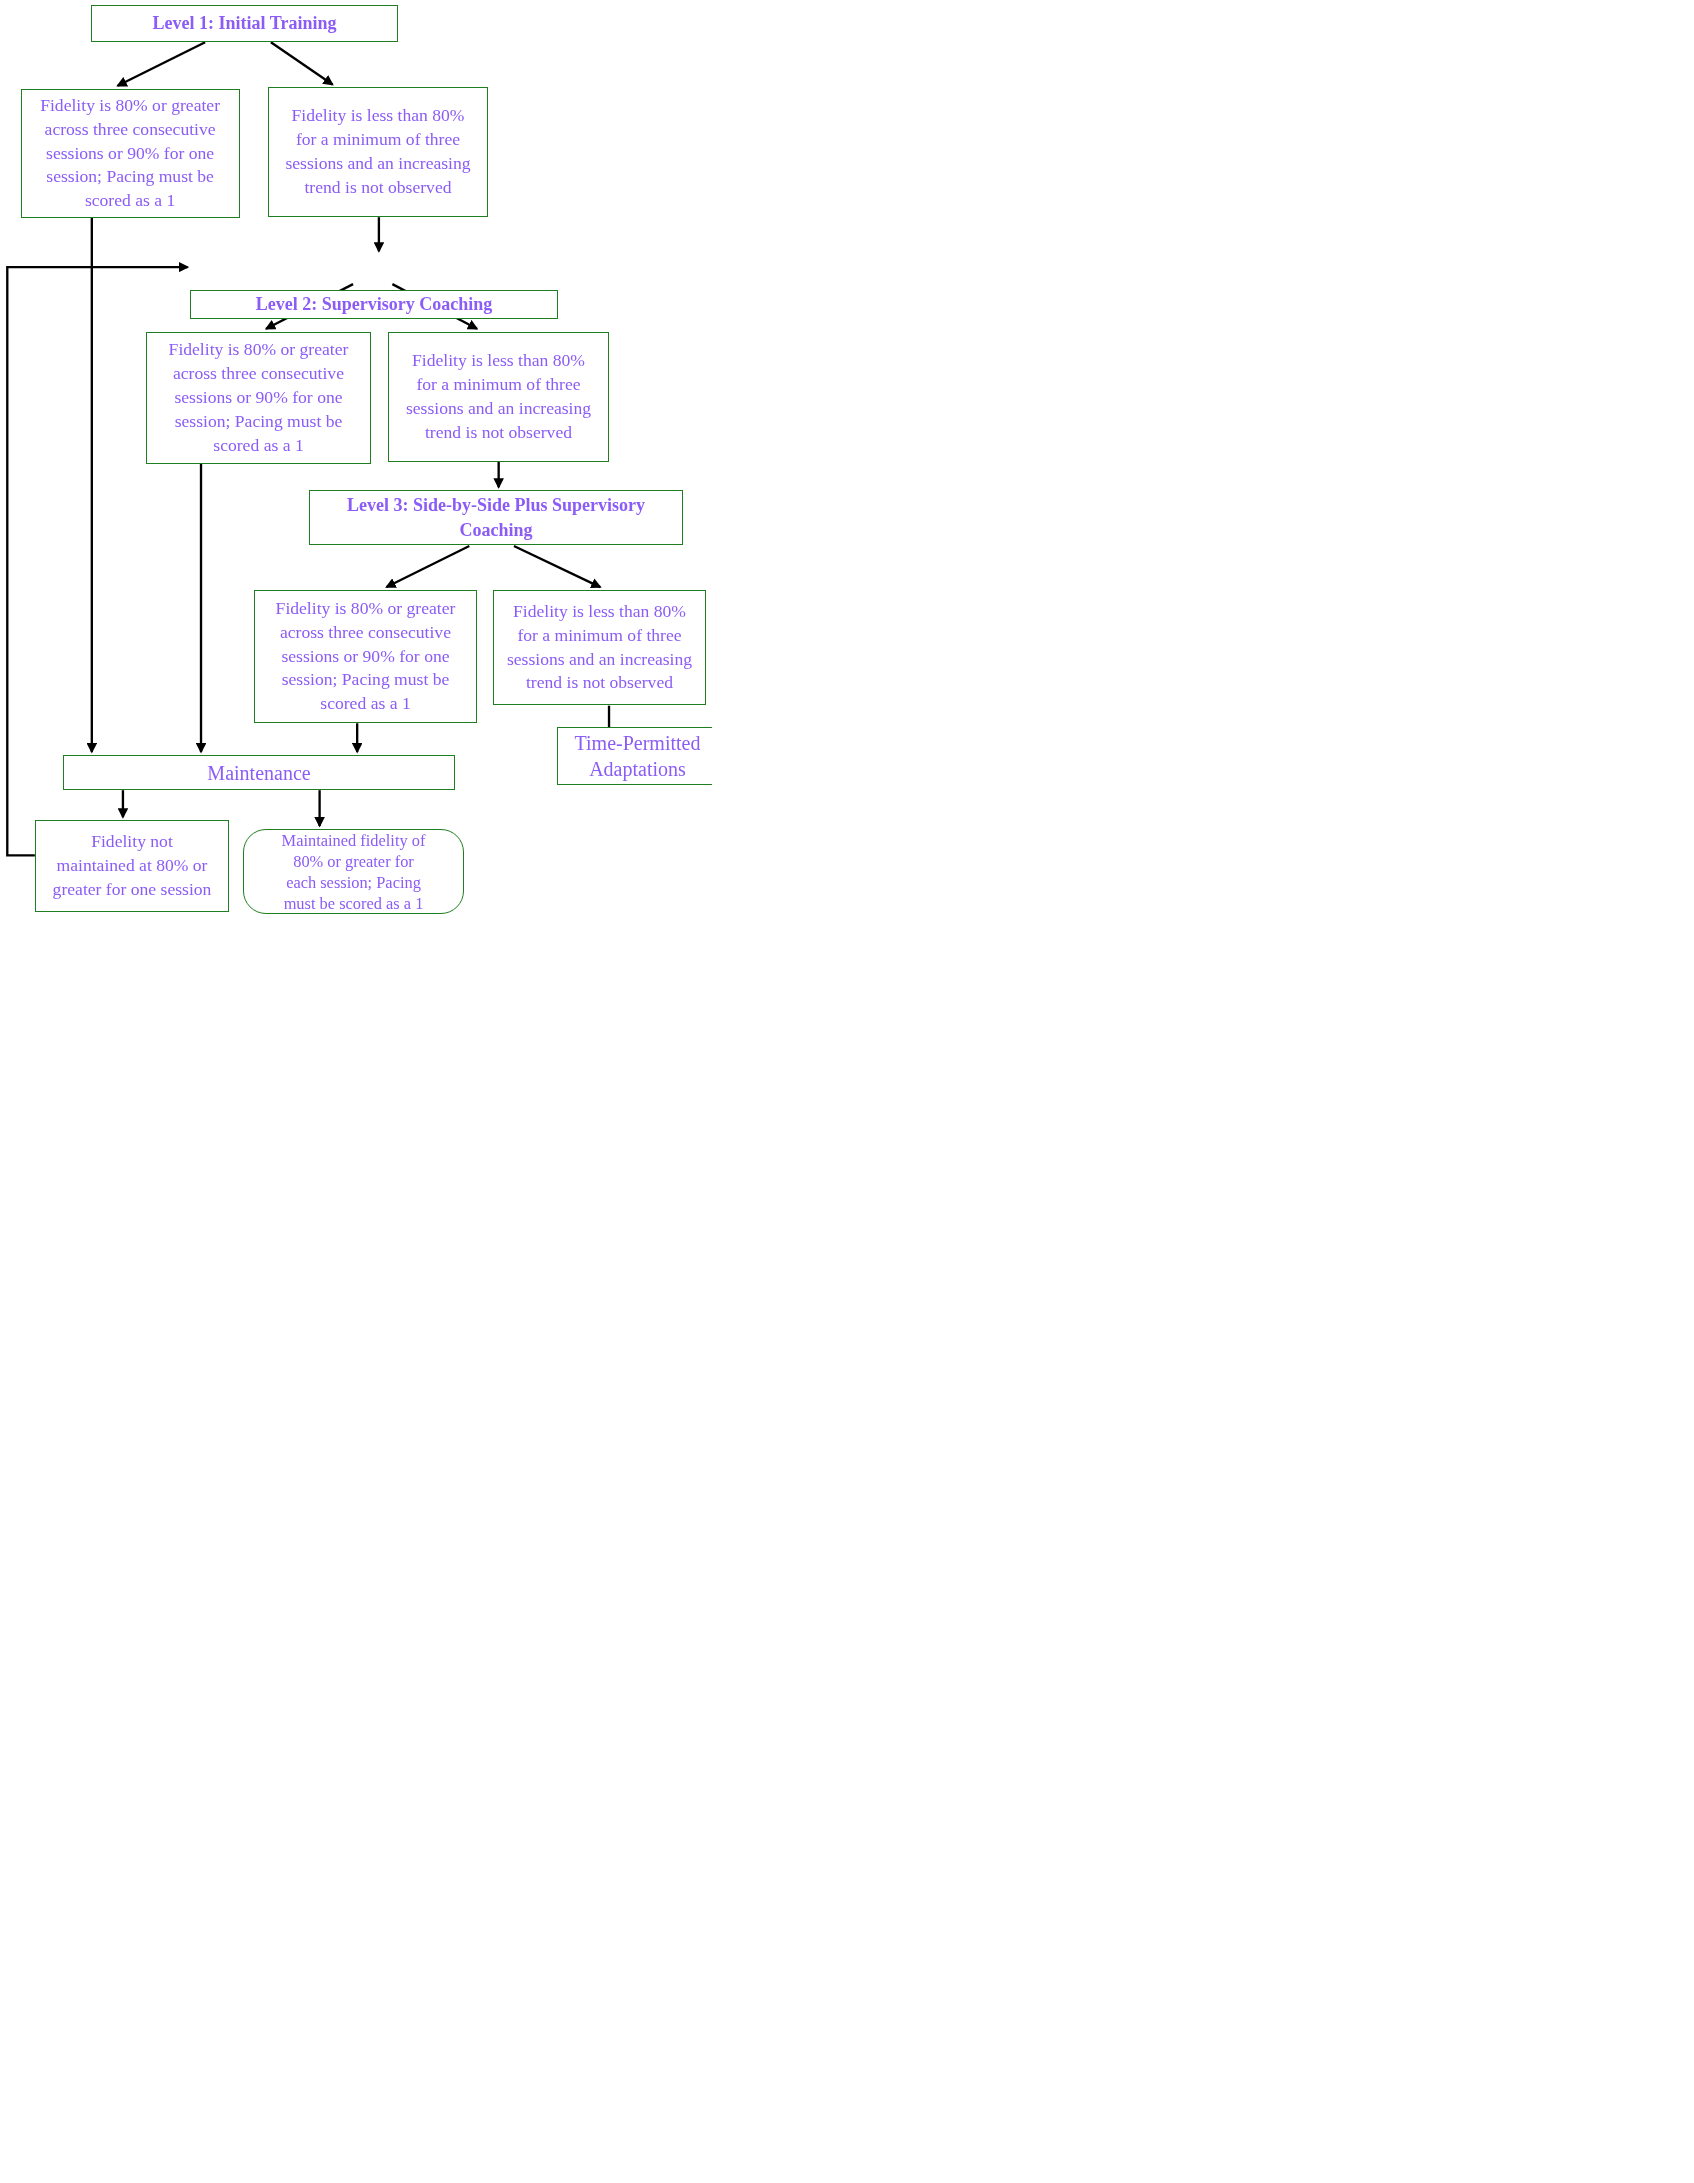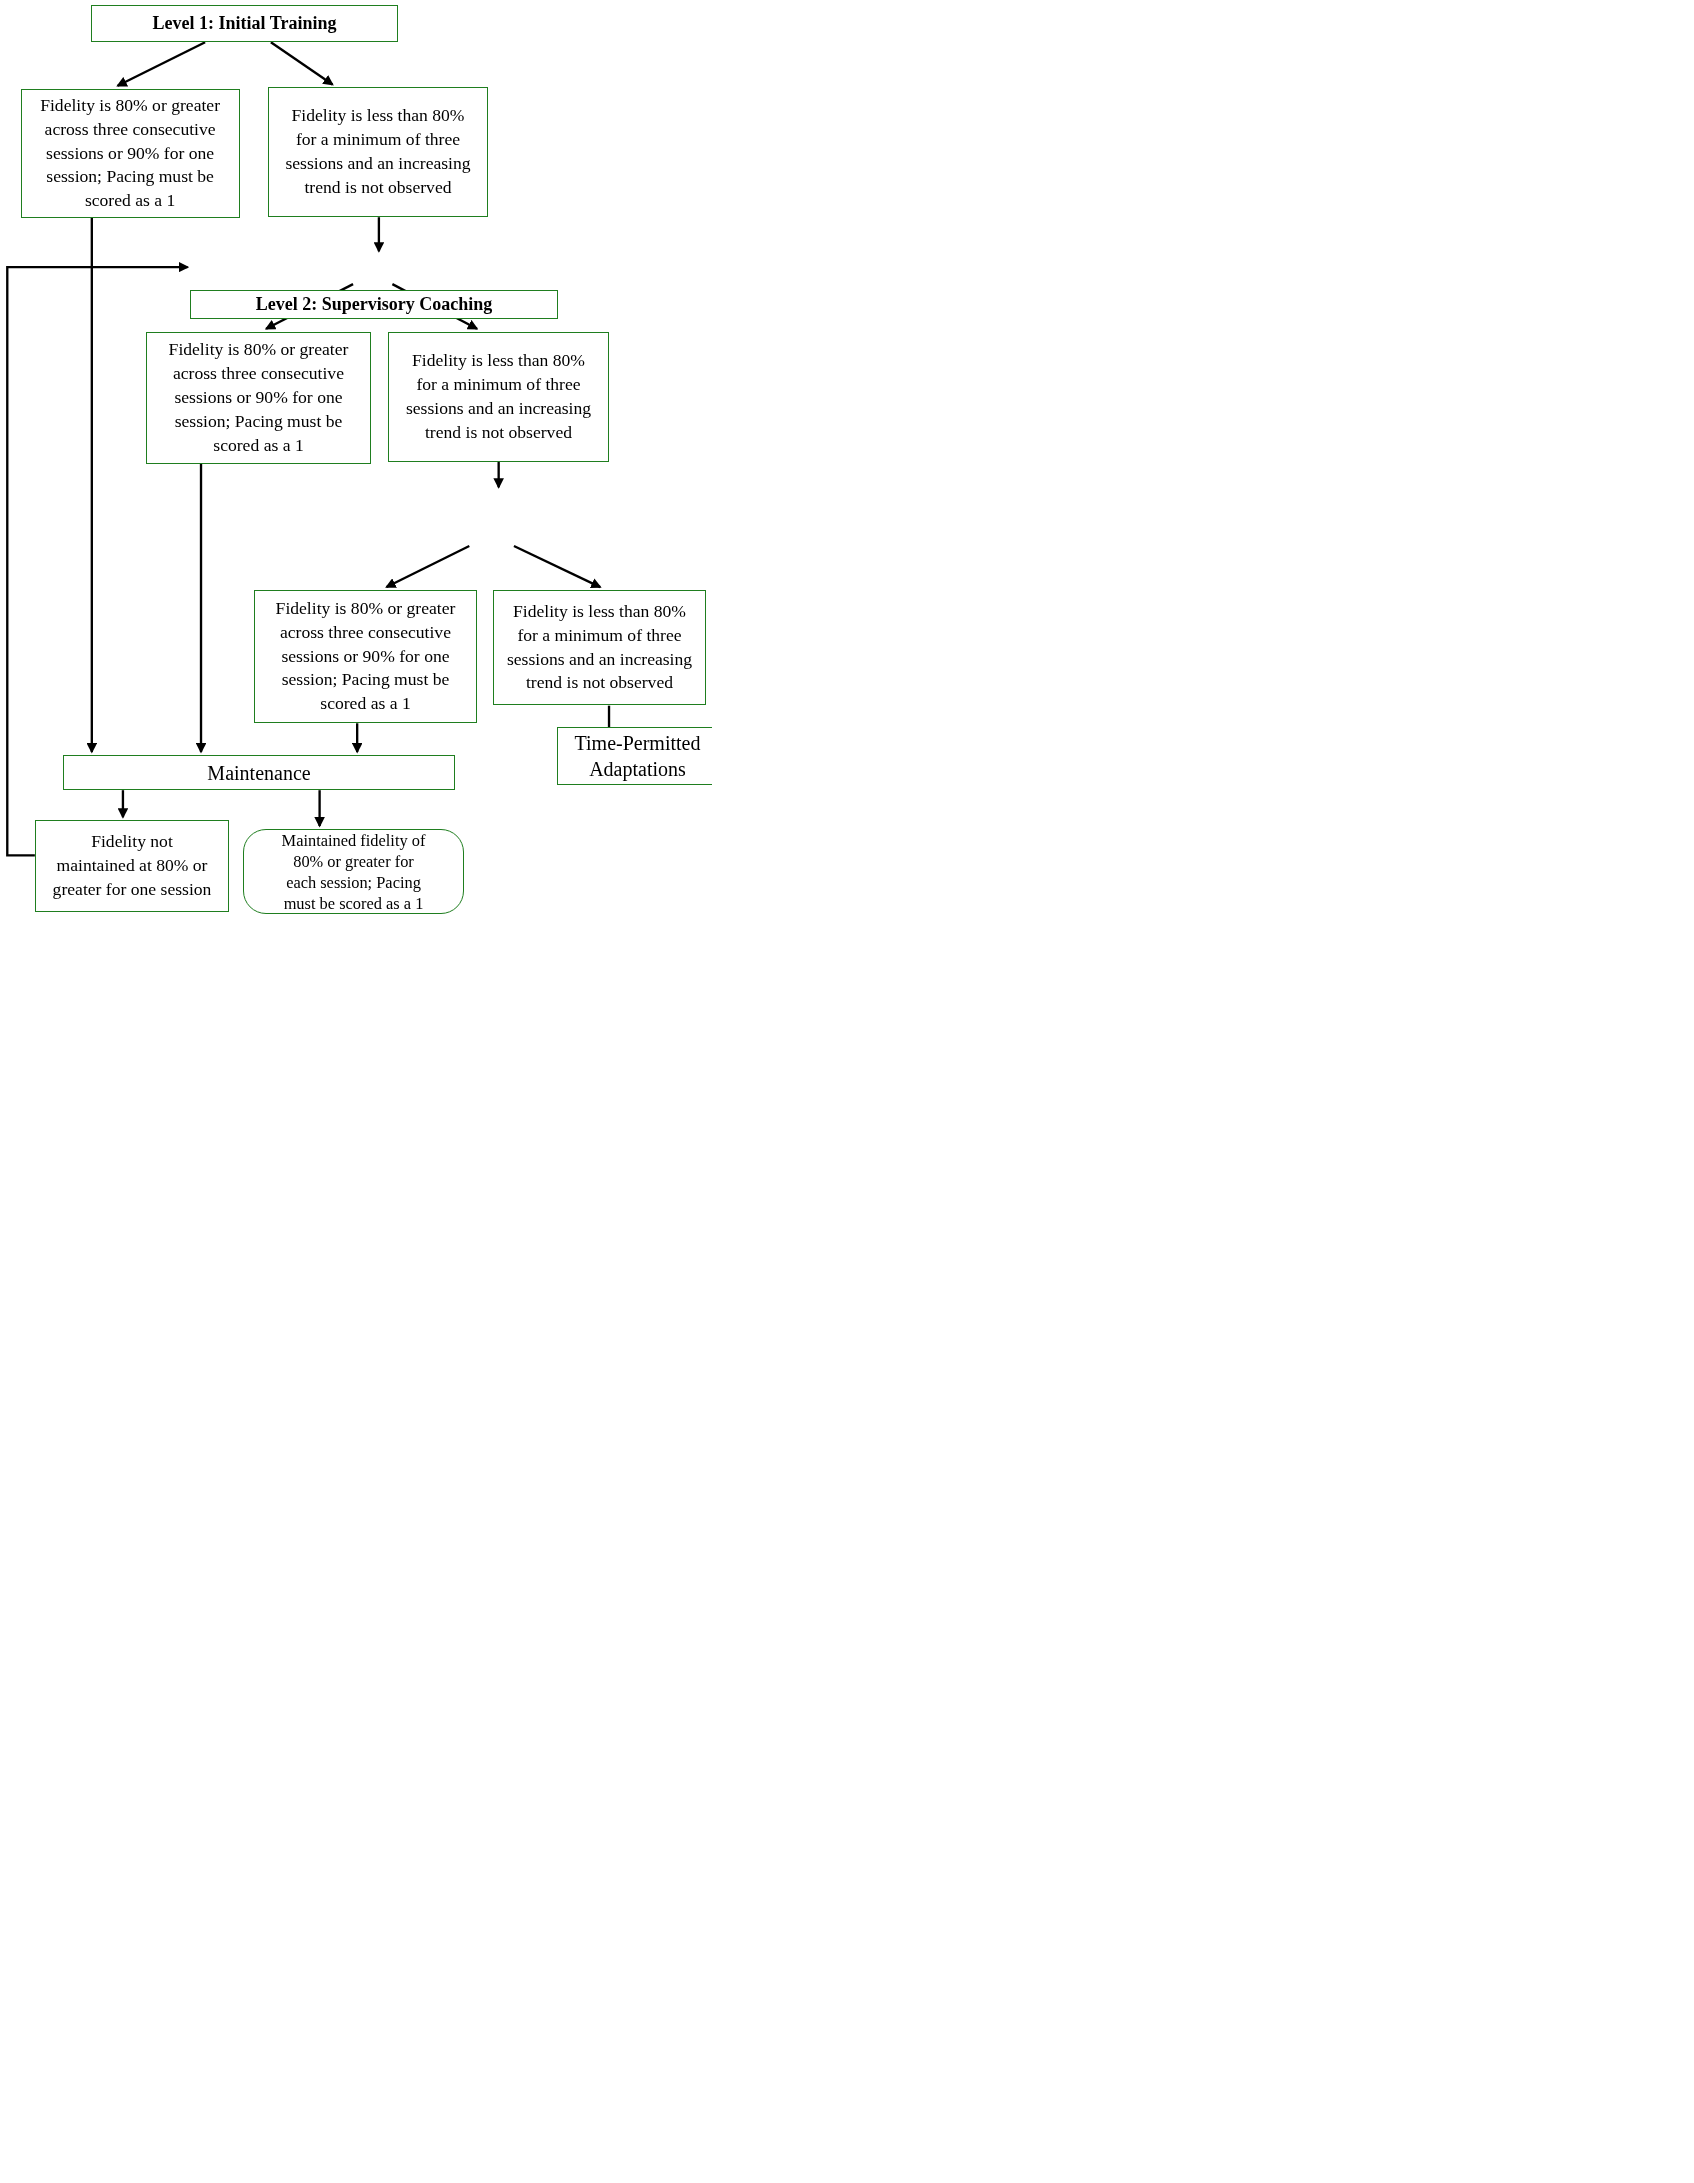--- a/index.html
+++ b/index.html
@@ -2,21 +2,21 @@
 <html style="font-size:9.4px"><head>
 <meta charset="utf-8">
 <title>Coaching Fidelity Flowchart</title>
 <style>
   html,body{margin:0;padding:0;background:#ffffff;}
   #canvas{position:relative;width:712px;height:917px;background:#ffffff;overflow:hidden;
           font-family:"Liberation Serif","DejaVu Serif",serif;}
   #edges{position:absolute;left:0;top:0;width:712px;height:917px;z-index:0;}
   .node{position:absolute;box-sizing:border-box;border:1.8px solid #1f7e1f;background:#ffffff;
         display:flex;align-items:center;justify-content:center;text-align:center;
-        color:#000000;white-space:pre-line;z-index:1;padding:1.2px 2.3px;}
+        color:#8b5cf6;white-space:pre-line;z-index:1;padding:1.2px 2.3px;}
   .body-text{font-size:17.6px;line-height:1.36;}
   .heading{font-weight:bold;font-size:18px;line-height:1.36;}
   .plain{font-size:20px;line-height:1.3;margin-left:28px;}
   .tight{font-size:16.4px;line-height:1.28;}
   .edge{stroke:#000;stroke-width:4;fill:none;}
 </style>
 </head>
 <body>
 
 <div id="canvas">
@@ -63,20 +63,22 @@
 across three consecutive
 sessions or 90% for one
 session; Pacing must be
 scored as a 1</div>
 
   <div class="node body-text" style="left:388px;top:332px;width:221px;height:130px;">Fidelity is less than 80%
 for a minimum of three
 sessions and an increasing
 trend is not observed</div>
 
+  <div class="node heading" style="left:309px;top:490px;width:374px;height:55px;">Level 3: Side-by-Side Plus Supervisory
+Coaching</div>
 
   <div class="node body-text" style="left:254px;top:590px;width:223px;height:133px;">Fidelity is 80% or greater
 across three consecutive
 sessions or 90% for one
 session; Pacing must be
 scored as a 1</div>
 
   <div class="node body-text" style="left:493px;top:590px;width:213px;height:115px;">Fidelity is less than 80%
 for a minimum of three
 sessions and an increasing

